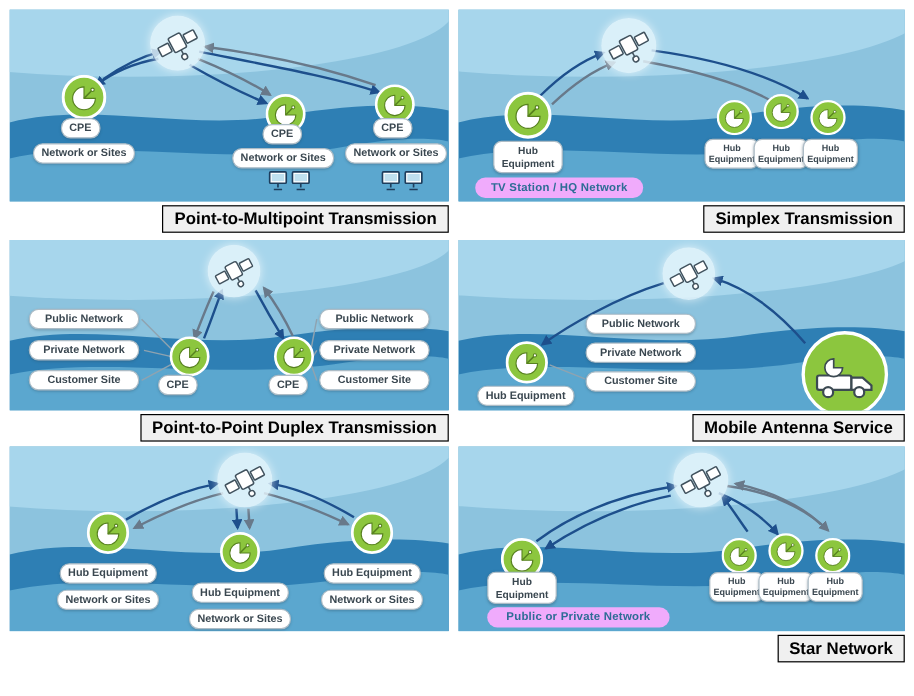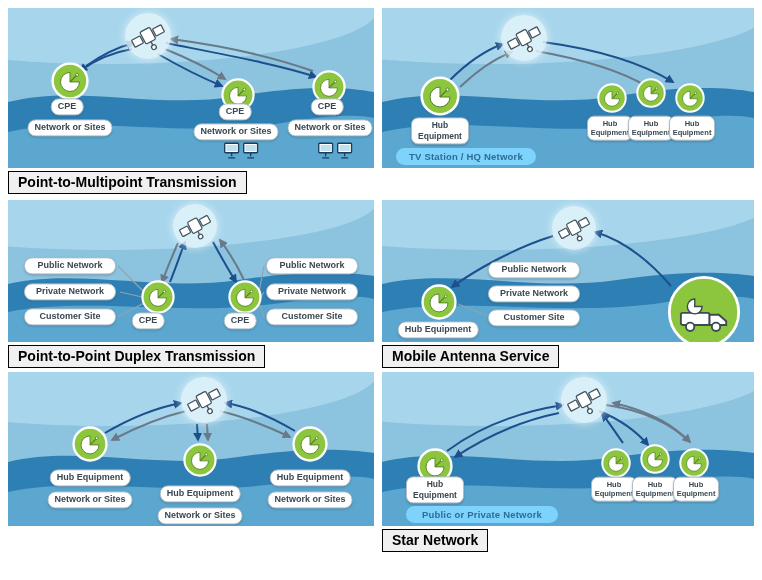--- a/index.html
+++ b/index.html
@@ -8,23 +8,23 @@
   .panel{position:absolute;overflow:hidden;background:#8cc3de}
   .panel > svg.bg{position:absolute;left:0;top:0;width:100%;height:100%;display:block}
   .ctr{transform:translate(-50%,-50%)}
   .icon{position:absolute;display:flex;align-items:center;justify-content:center}
   .sat-halo{position:absolute;border-radius:50%;background:rgba(231,246,252,0.8);box-shadow:0 0 8px rgba(255,255,255,0.65);display:flex;align-items:center;justify-content:center}
   .lbl{position:absolute;background:#fff;border:1px solid #adbcc6;border-radius:8px;color:#3a4750;
        font-size:9px;font-weight:bold;text-align:center;padding:2px 6px;white-space:nowrap;line-height:1.25;
        box-shadow:0 1px 2px rgba(40,70,90,.3);box-sizing:border-box}
   .lbl.wrap{white-space:normal;padding:2px 1px;border-radius:7px;font-size:8.5px}
   .lbl.sm{font-size:7.5px}
-  .bar{position:absolute;background:#7dd3fc;border-radius:9px;color:#2d6c95;font-size:9.5px;font-weight:bold;
+  .bar{position:absolute;background:#f0abfc;border-radius:9px;color:#2d6c95;font-size:9.5px;font-weight:bold;
        text-align:center;padding:3px 0;letter-spacing:.2px;box-sizing:border-box}
-  .cap-row{position:absolute;display:flex;justify-content:flex-start}
+  .cap-row{position:absolute;display:flex;justify-content:flex-end}
   .caption{background:#f0f0f0;border:1px solid #000;color:#000;font-size:14px;font-weight:bold;padding:1px 9px;line-height:1.35}
   .ab{stroke:#1d4f8c;stroke-width:2;fill:none;marker-end:url(#arrB)}
   .ag{stroke:#68798a;stroke-width:2;fill:none;marker-end:url(#arrG)}
   .conn{stroke:#8fa3b0;stroke-width:1.2;fill:none}
 </style>
 </head>
 <body>
 
 <div id="root">
 
@@ -168,20 +168,23 @@
         <svg viewBox="0 0 40 40" width="100%" height="100%">
           <use href="#sym-dish"></use>
         </svg>
       </div>
     <div class="lbl wrap ctr" style="left:58px;top:123px;width:58px">Hub Equipment</div>
     <div class="lbl wrap sm ctr" style="left:228px;top:120px;width:46px">Hub Equipment</div>
     <div class="lbl wrap sm ctr" style="left:269px;top:120px;width:46px">Hub Equipment</div>
     <div class="lbl wrap sm ctr" style="left:310px;top:120px;width:46px">Hub Equipment</div>
     <div class="bar" style="left:14px;top:140px;width:140px">TV Station / HQ Network</div>
   </div>
+  <div class="cap-row" style="left:382px;top:171px;width:372px">
+    <div class="caption">Simplex Transmission</div>
+  </div>
 
   <div class="panel" style="left:8px;top:200px;width:366px;height:142px">
     <svg class="bg" viewBox="0 0 366 142" preserveAspectRatio="none">
       <rect width="366" height="142" fill="#8cc3de"></rect>
       <ellipse cx="100" cy="0" rx="270" ry="50" fill="#a7d6ec"></ellipse>
       <path d="M0,84 C70,68 150,92 230,80 C290,71 335,71 366,76 L366,142 L0,142 Z" fill="#2e7fb4"></path>
       <path d="M0,112 C80,96 180,118 280,102 C320,96 350,95 366,99 L366,142 L0,142 Z" fill="#5ba7cf"></path>
       <g>
         <path class="conn" d="M110,66 L136,92"></path>
         <path class="conn" d="M112,92 L134,97"></path>

